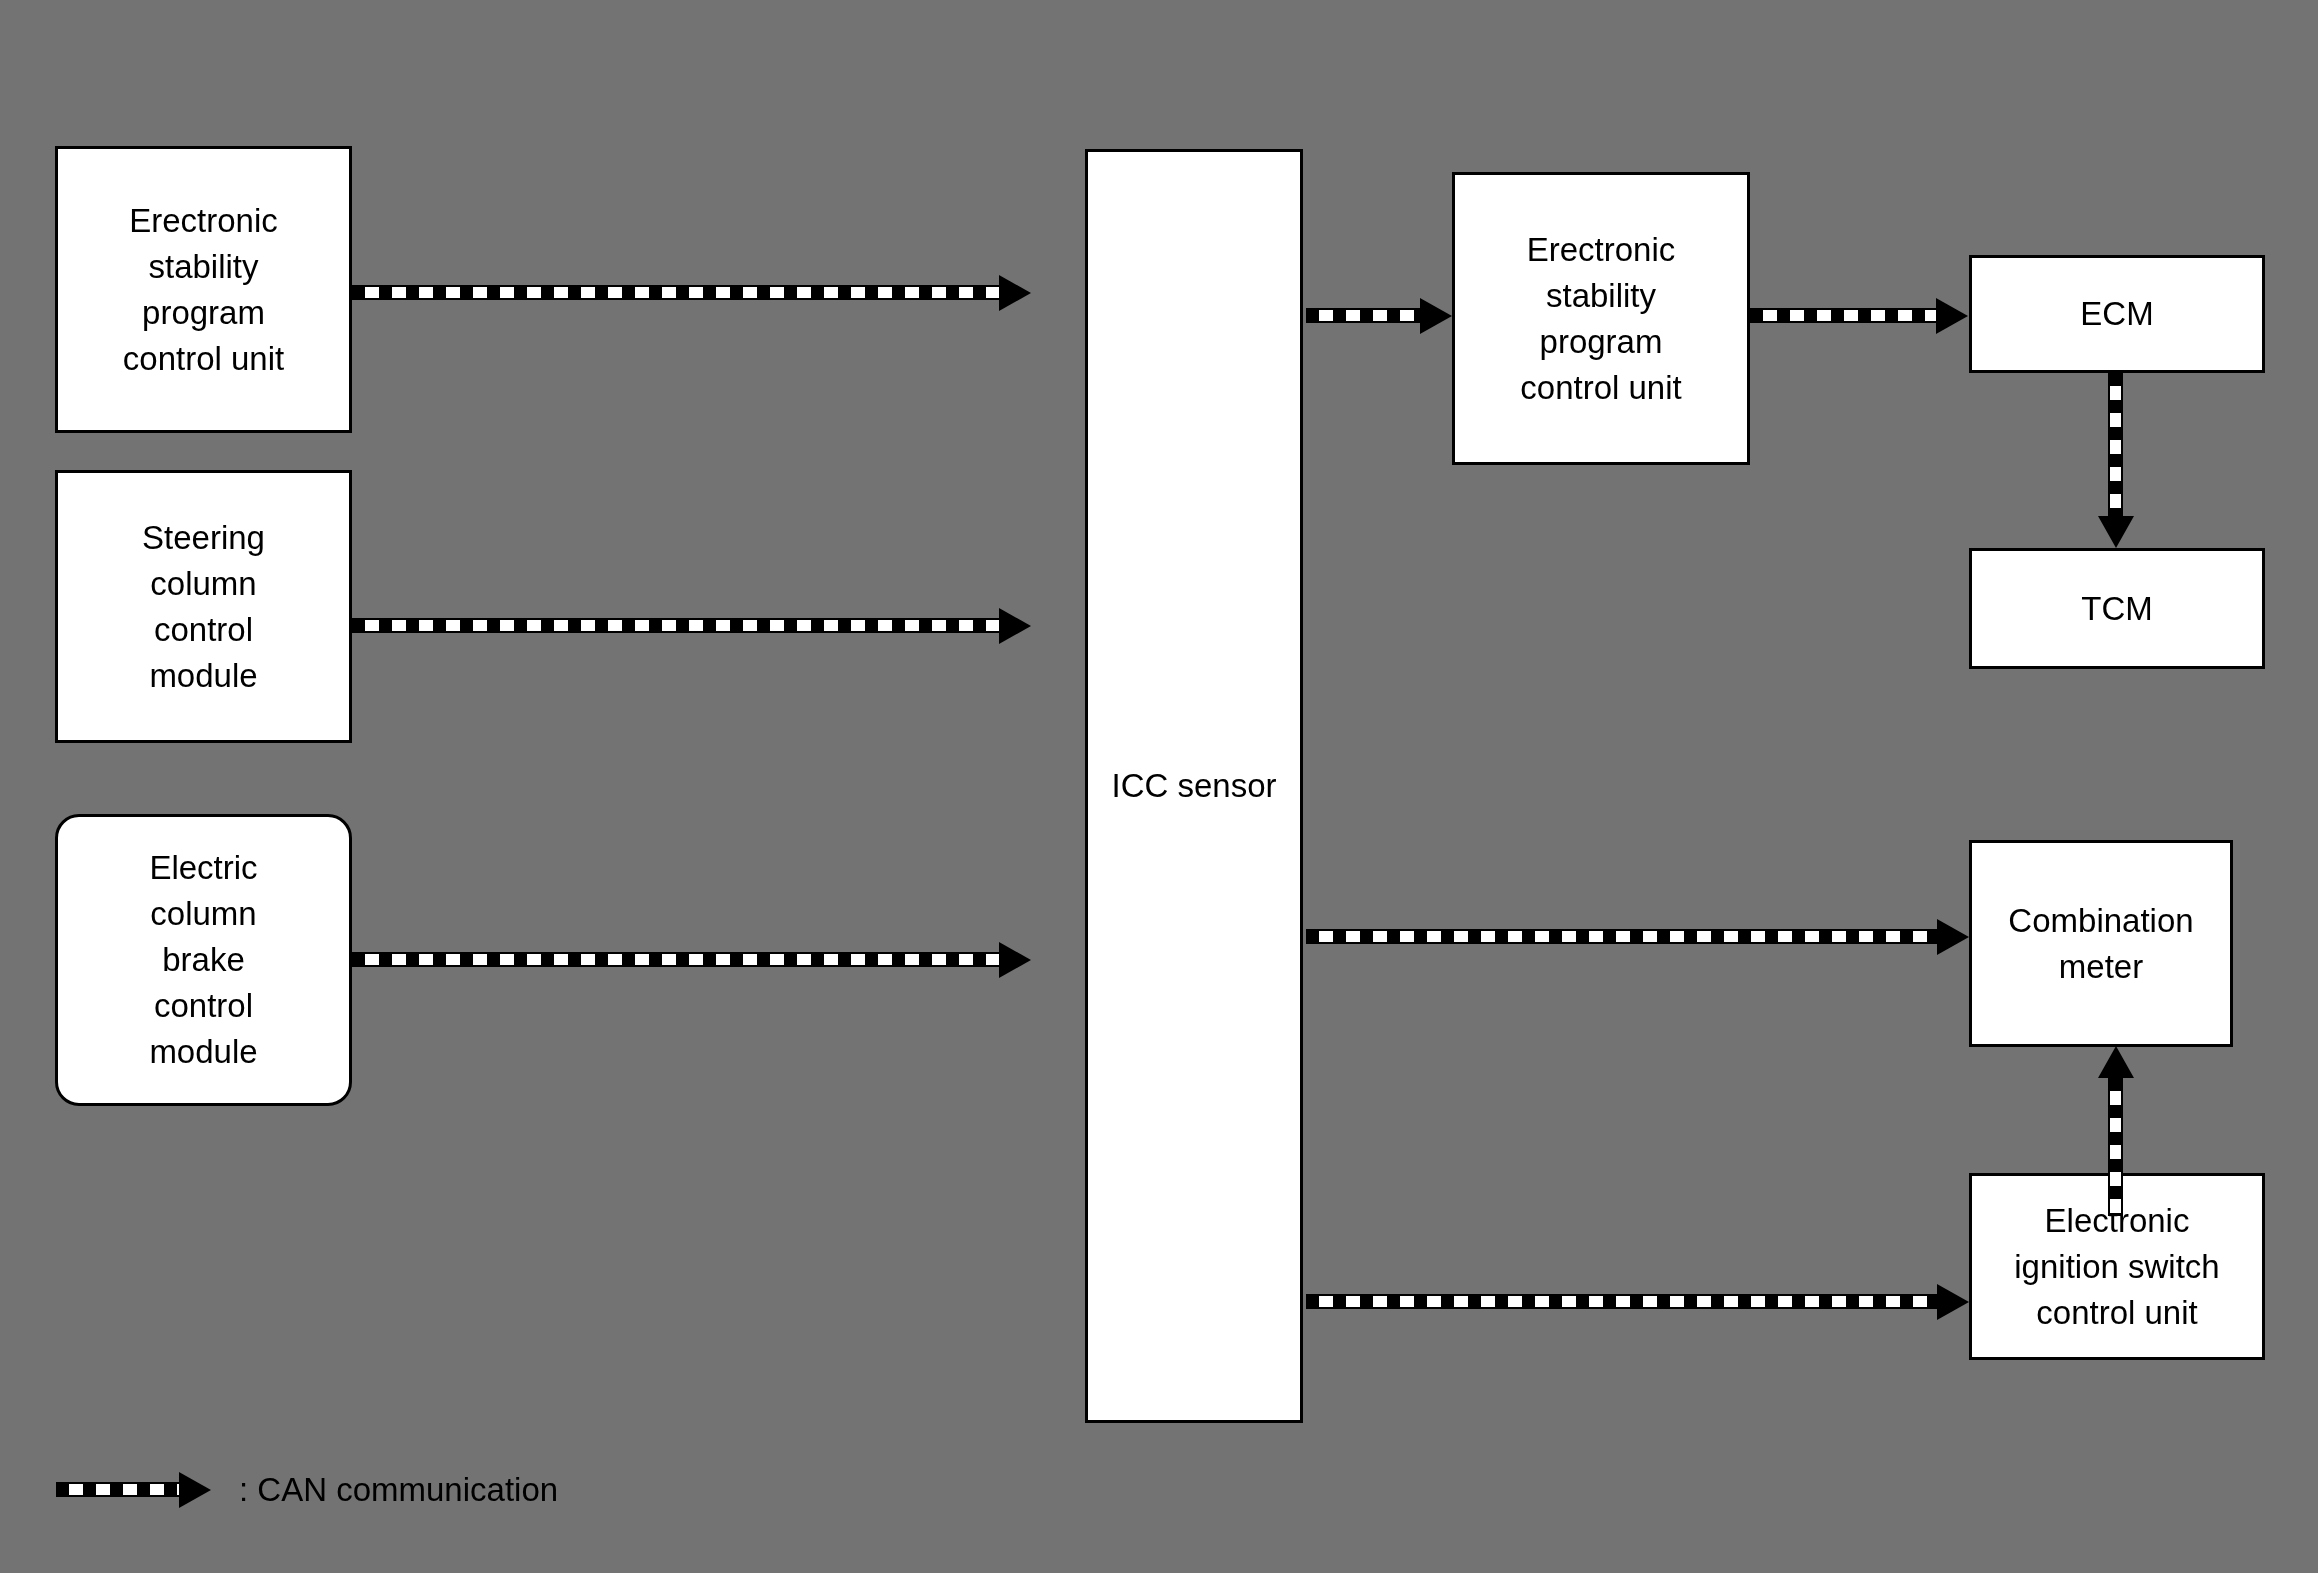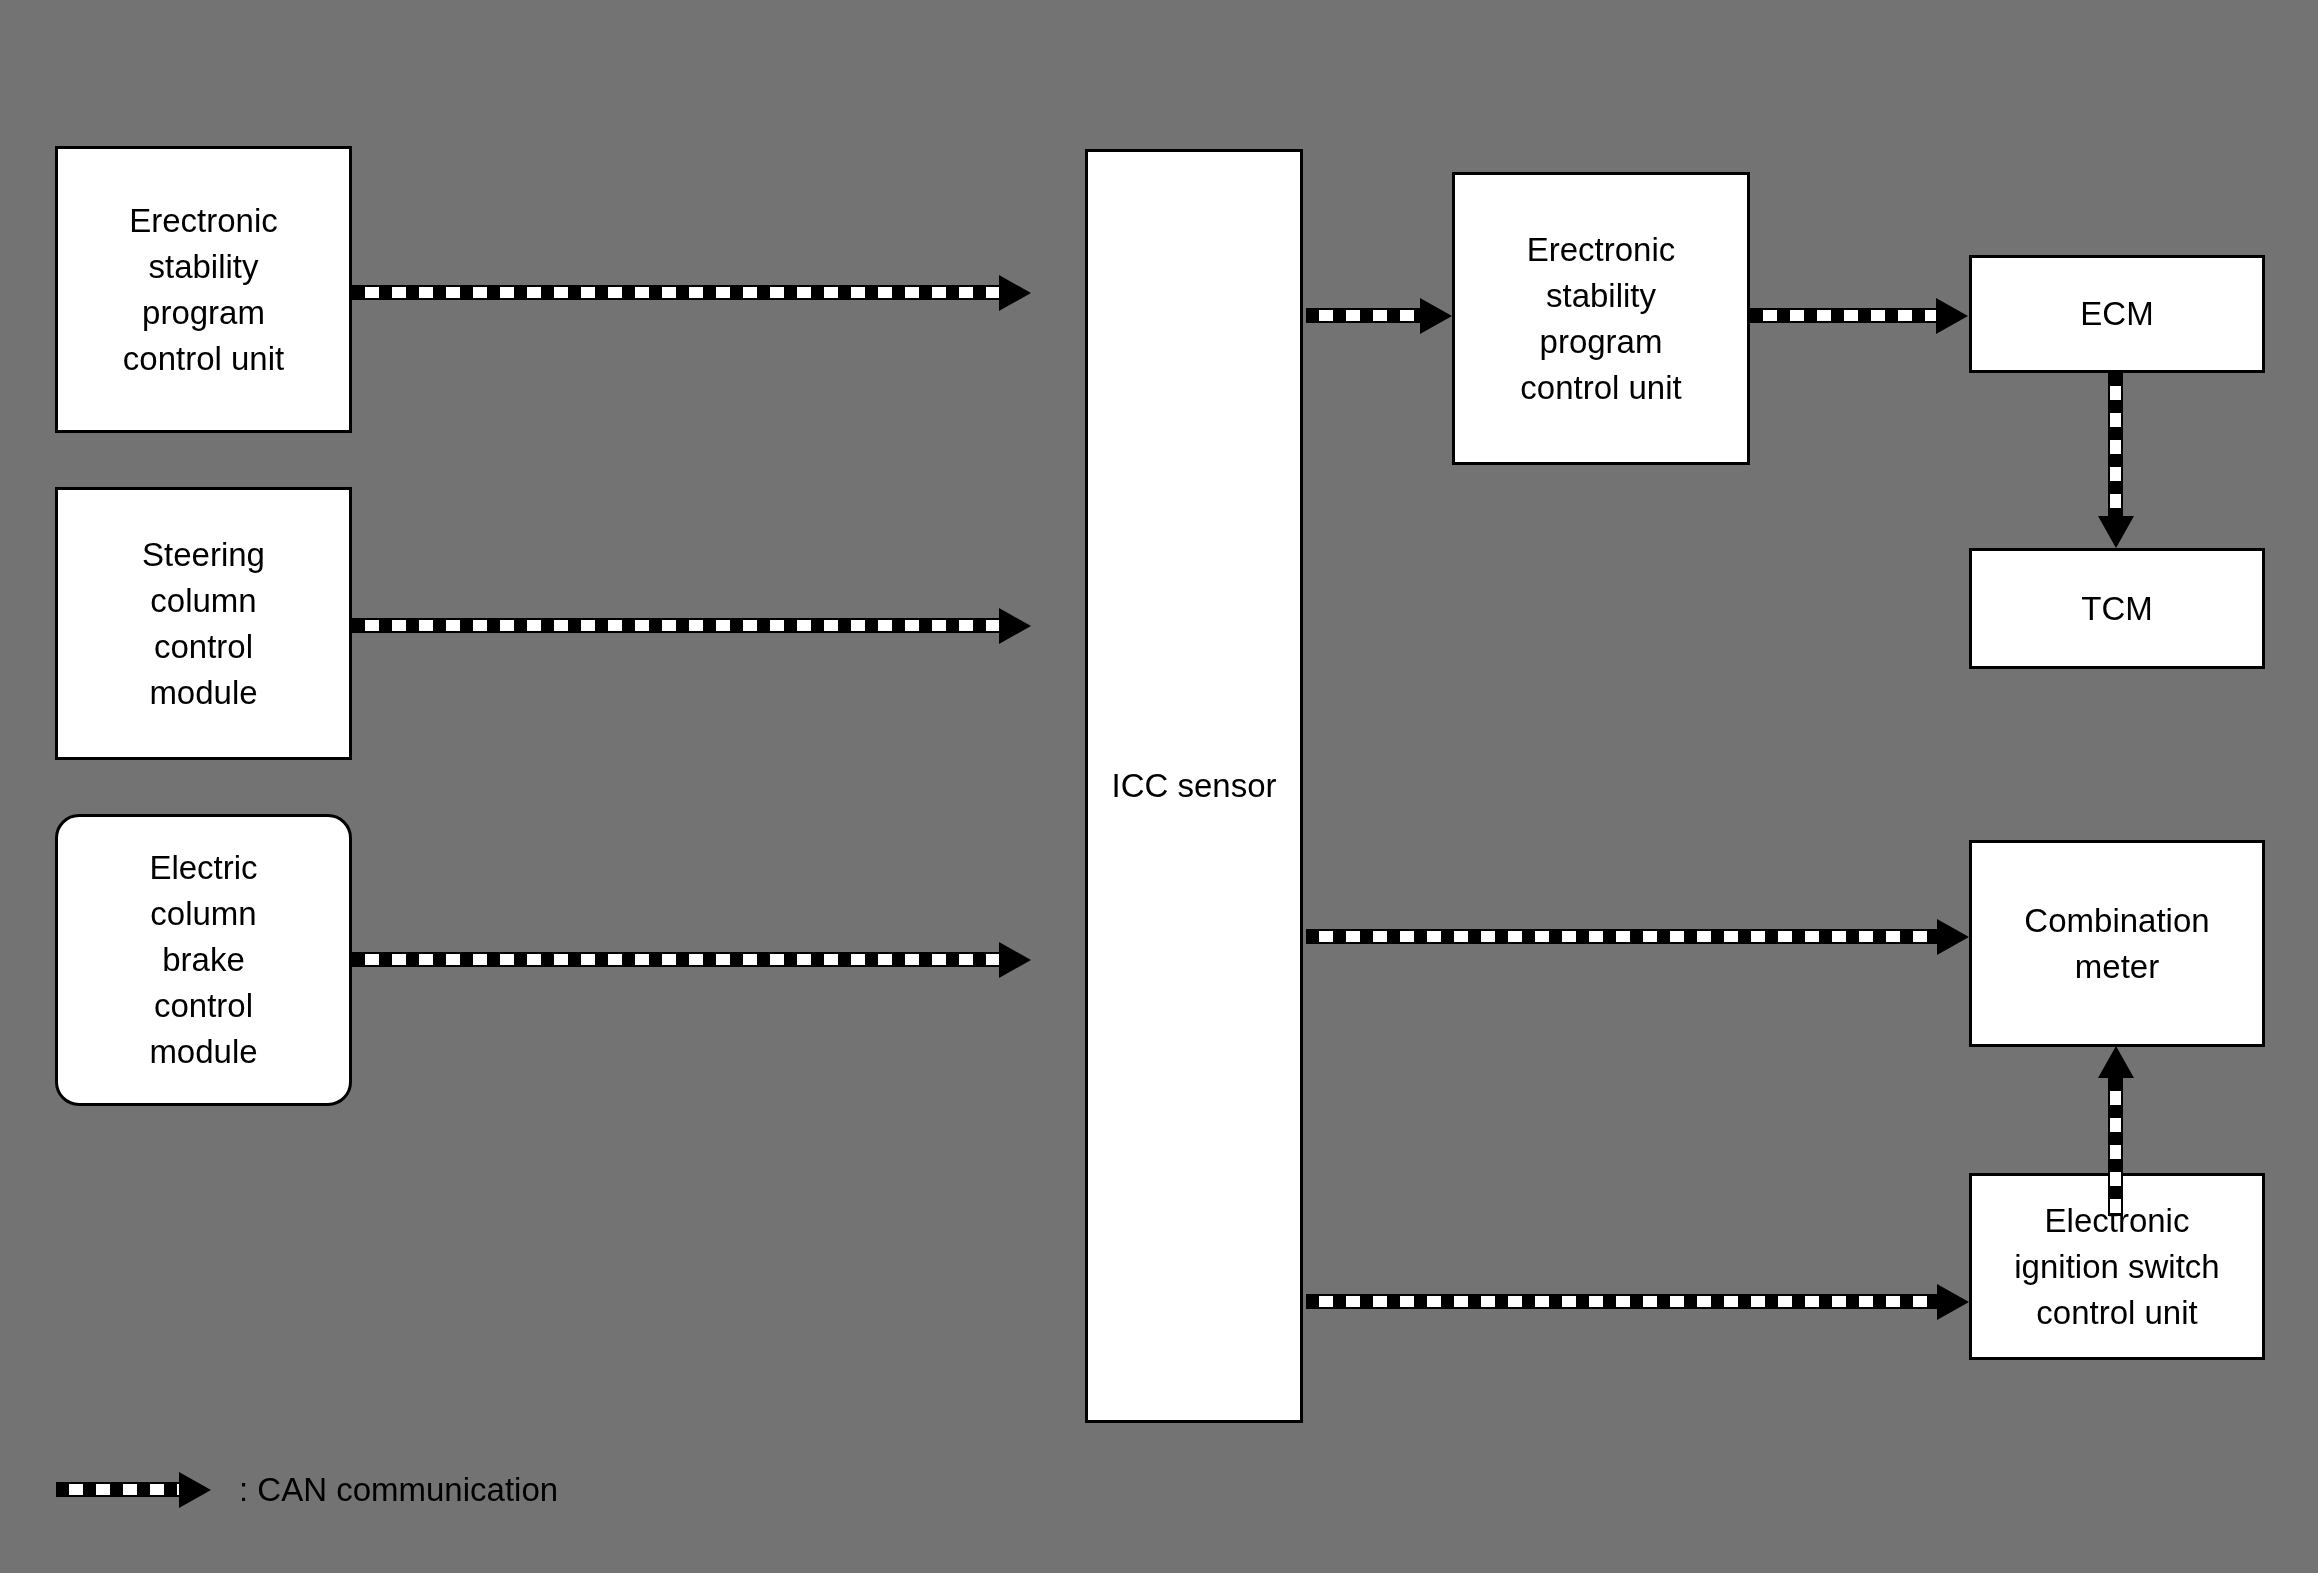--- a/index.html
+++ b/index.html
@@ -25,27 +25,27 @@
     flex-direction: column;
     justify-content: center;
     align-items: center;
     text-align: center;
     font-size: 33px;
     line-height: 46px;
   }
   .node span { display: block; white-space: nowrap; }
 
   #esp-left        { left:   55px; top:  146px; width: 297px; height: 287px; }
-  #steering        { left:   55px; top:  487px; width: 297px; height: 273px; }
+  #steering        { left:   55px; top:  470px; width: 297px; height: 273px; }
   #parking-brake   { left:   55px; top: 814px; width: 297px; height: 292px; border-radius: 24px; }
   #icc-sensor      { left: 1085px; top:  149px; width: 218px; height: 1274px; }
   #esp-right       { left: 1452px; top:  172px; width: 298px; height: 293px; }
   #ecm             { left: 1969px; top:  255px; width: 296px; height: 118px; justify-content: center; }
   #tcm             { left: 1969px; top:  548px; width: 296px; height: 121px; }
-  #combination     { left: 1969px; top: 840px; width: 296px; height: 207px; }
+  #combination     { left: 1969px; top: 840px; width: 264px; height: 207px; }
   #ignition        { left: 1969px; top: 1173px; width: 296px; height: 187px; }
 
   
   .harrow {
     position: absolute;
     height: 37px;
     display: flex;
     flex-direction: row;
     align-items: center;
   }

